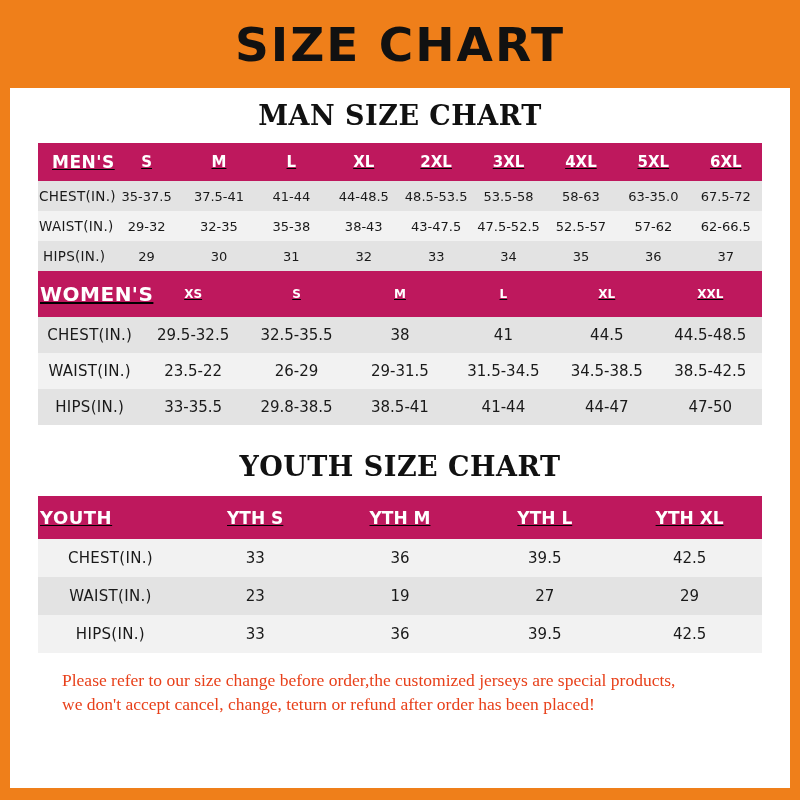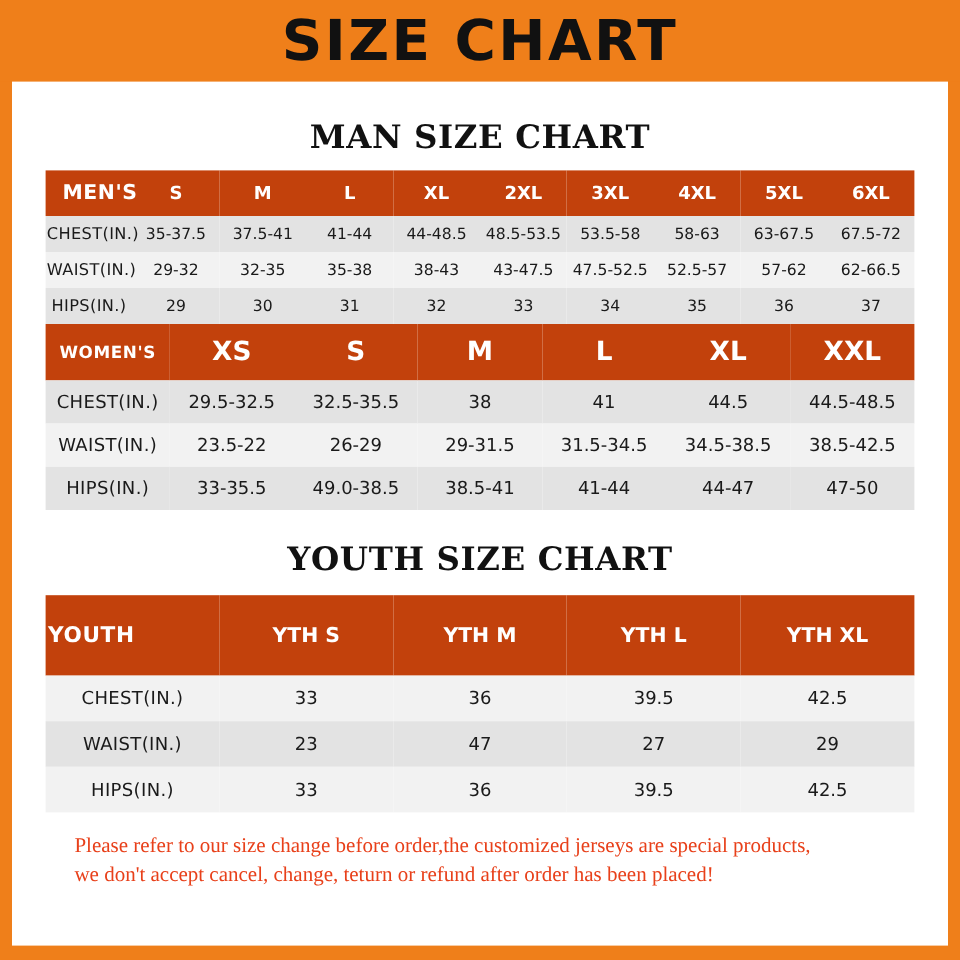--- a/index.html
+++ b/index.html
@@ -17,21 +17,21 @@
     position: relative;
     width: 800px;
     height: 800px;
     background: #ffffff;
     border-left: 10px solid #ef7f1a;
     border-right: 10px solid #ef7f1a;
     box-sizing: border-box;
   }
   .banner {
     background: #ef7f1a;
-    height: 68px;
+    height: 88px;
     display: flex;
     align-items: center;
     justify-content: center;
     margin: 0 -10px;
   }
   .banner-title {
     font-family: "DejaVu Sans", sans-serif;
     font-weight: bold;
     font-size: 47px;
     letter-spacing: 2px;
@@ -41,37 +41,38 @@
     padding: 0 28px;
   }
   .section-title {
     text-align: center;
     font-family: "DejaVu Serif", serif;
     font-weight: bold;
     font-size: 27px;
     color: #111111;
     letter-spacing: 0.5px;
   }
-  .man-title { margin: 31px 0 12px 0; }
+  .man-title { margin: 12px 0 12px 0; }
   .women-title { margin: 24px 0 14px 0; }
   .youth-title { margin: 26px 0 14px 0; }
 
   table.size-table {
     width: 100%;
     border-collapse: collapse;
     table-layout: fixed;
   }
   table.size-table th,
   table.size-table td {
     text-align: center;
     font-family: "DejaVu Sans", sans-serif;
   }
   
   table.size-table thead tr {
-    background: #c2410c;
+    background: #be185d;
+    text-decoration: underline;
   }
   table.size-table thead th {
     color: #ffffff;
     font-weight: bold;
     padding: 9px 2px;
     font-size: 15px;
   }
   table.size-table thead th.rowlabel {
     text-align: left;
     padding-left: 14px;
@@ -85,26 +86,26 @@
   }
   table.size-table tbody td.rowlabel {
     font-size: 13.5px;
     text-align: center;
     letter-spacing: 0.3px;
   }
   table.size-table tbody tr.odd { background: #e3e3e3; }
   table.size-table tbody tr.even { background: #f2f2f2; }
 
   
-  #women-table thead th { font-size: 22px; padding: 11px 2px; }
-  #women-table thead th.rowlabel { font-size: 14px; text-align: center; }
+  #women-table thead th { font-size: 12px; padding: 11px 2px; }
+  #women-table thead th.rowlabel { font-size: 20px; text-align: center; }
   #women-table tbody td { font-size: 15px; padding: 9px 1px; }
   #women-table tbody td.rowlabel { font-size: 15px; }
 
-  #youth-table thead th { font-size: 17px; padding: 23px 2px; }
+  #youth-table thead th { font-size: 17px; padding: 11px 2px; }
   #youth-table thead th.rowlabel { font-size: 18px; }
   #youth-table tbody td { font-size: 15px; padding: 10px 1px; }
   #youth-table tbody td.rowlabel { font-size: 15px; }
 
   .note {
     margin: 16px 24px 0 24px;
     color: #e8401a;
     font-family: "Liberation Serif", serif;
     font-size: 17.5px;
     line-height: 1.35;
@@ -149,21 +150,21 @@
       <tbody>
         <tr class="odd">
           <td class="rowlabel">CHEST(IN.)</td>
           <td>35-37.5</td>
           <td>37.5-41</td>
           <td>41-44</td>
           <td>44-48.5</td>
           <td>48.5-53.5</td>
           <td>53.5-58</td>
           <td>58-63</td>
-          <td>63-67.5</td>
+          <td>63-35.0</td>
           <td>67.5-72</td>
         </tr>
         <tr class="even">
           <td class="rowlabel">WAIST(IN.)</td>
           <td>29-32</td>
           <td>32-35</td>
           <td>35-38</td>
           <td>38-43</td>
           <td>43-47.5</td>
           <td>47.5-52.5</td>
@@ -213,21 +214,21 @@
           <td>23.5-22</td>
           <td>26-29</td>
           <td>29-31.5</td>
           <td>31.5-34.5</td>
           <td>34.5-38.5</td>
           <td>38.5-42.5</td>
         </tr>
         <tr class="odd">
           <td class="rowlabel">HIPS(IN.)</td>
           <td>33-35.5</td>
-          <td>49.0-38.5</td>
+          <td>29.8-38.5</td>
           <td>38.5-41</td>
           <td>41-44</td>
           <td>44-47</td>
           <td>47-50</td>
         </tr>
       </tbody>
     </table>
 
     <div class="section-title youth-title">YOUTH SIZE CHART</div>
     <table class="size-table" id="youth-table">
@@ -244,21 +245,21 @@
         <tr class="even">
           <td class="rowlabel">CHEST(IN.)</td>
           <td>33</td>
           <td>36</td>
           <td>39.5</td>
           <td>42.5</td>
         </tr>
         <tr class="odd">
           <td class="rowlabel">WAIST(IN.)</td>
           <td>23</td>
-          <td>47</td>
+          <td>19</td>
           <td>27</td>
           <td>29</td>
         </tr>
         <tr class="even">
           <td class="rowlabel">HIPS(IN.)</td>
           <td>33</td>
           <td>36</td>
           <td>39.5</td>
           <td>42.5</td>
         </tr>

